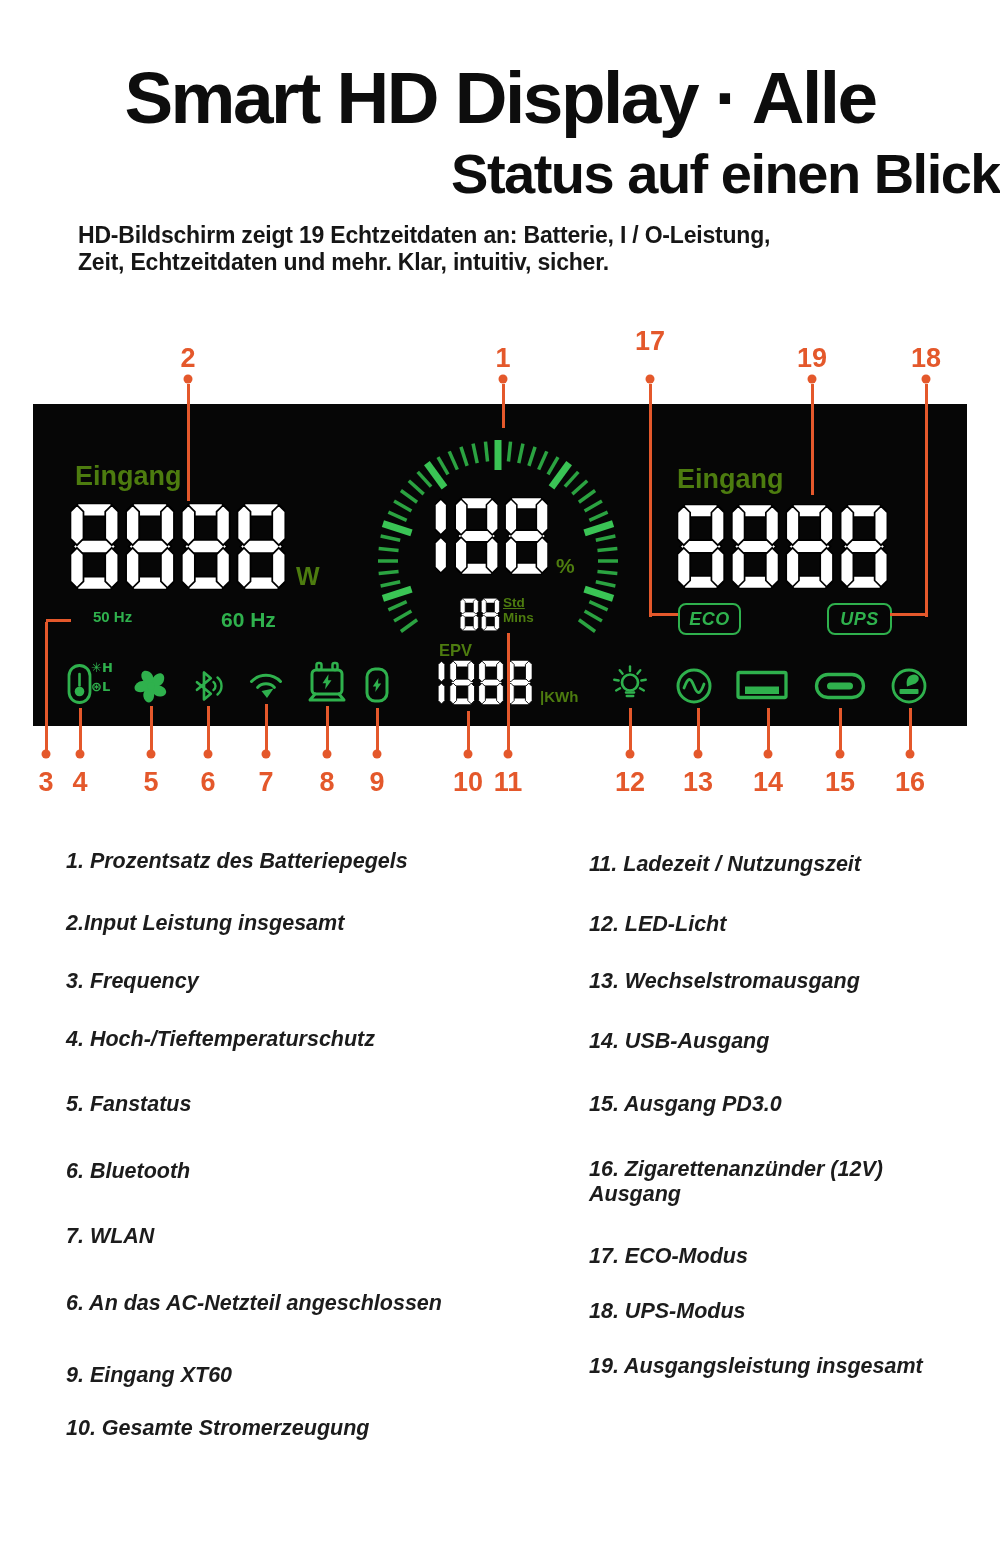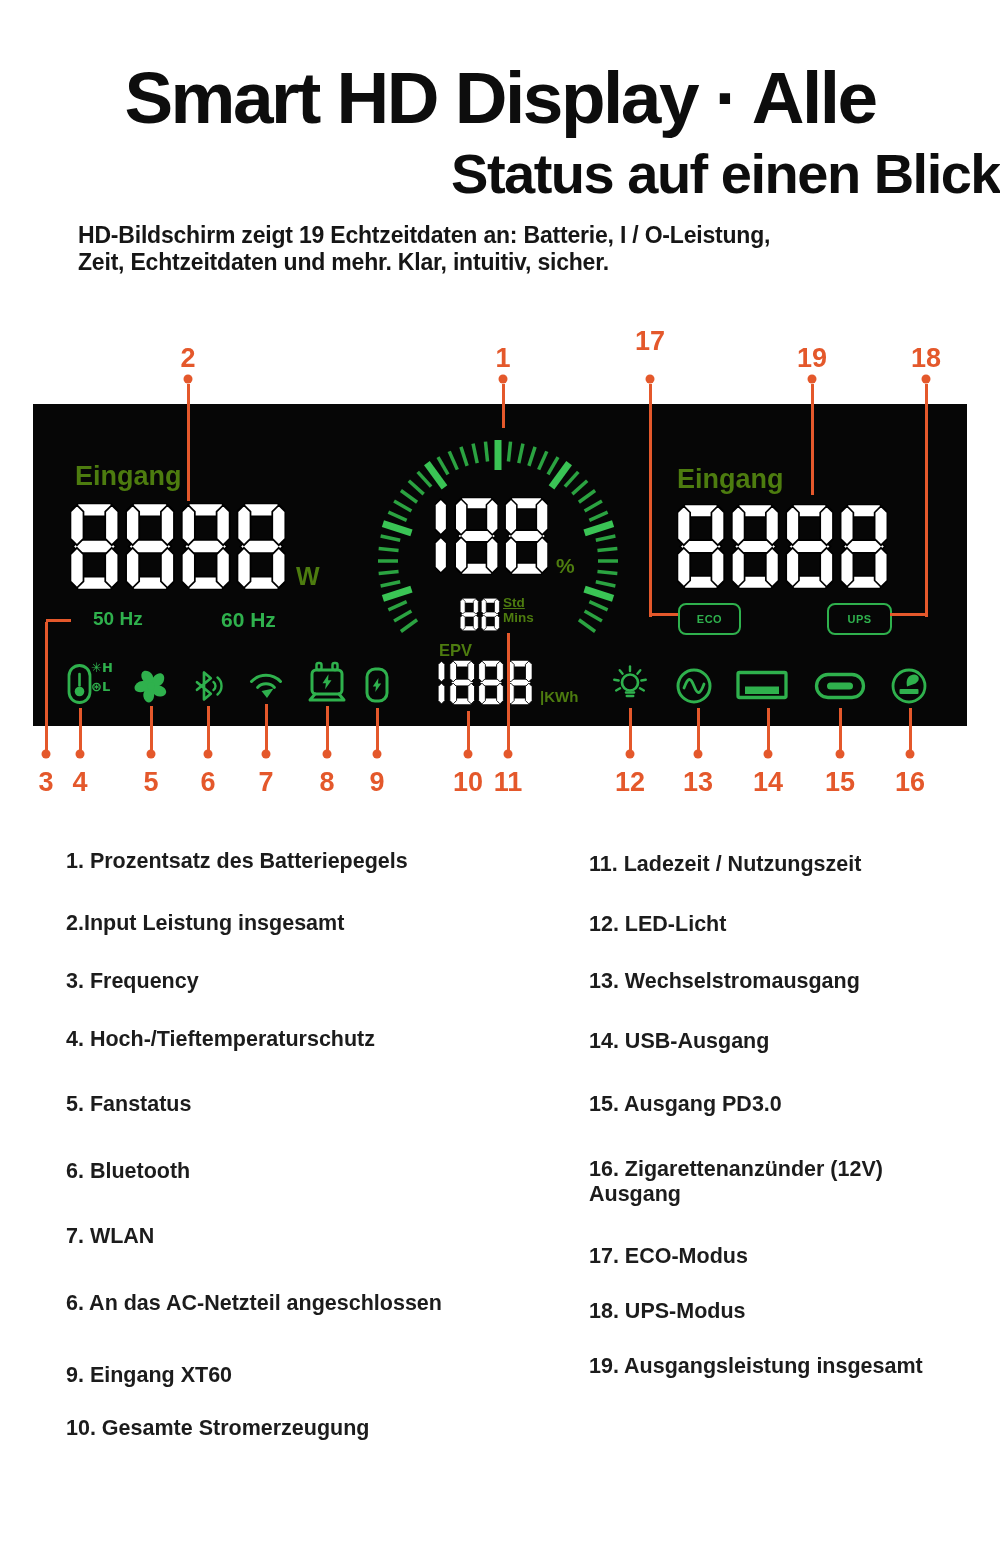--- a/index.html
+++ b/index.html
@@ -13,27 +13,27 @@
     letter-spacing:-2.5px;color:#0d0d0d;white-space:nowrap;}
   .title2{left:0;right:0;top:141px;text-align:right;font-size:56px;font-weight:bold;
     letter-spacing:-1.5px;color:#0d0d0d;white-space:nowrap;}
   .subtitle{left:78px;top:222px;font-size:23px;font-weight:bold;color:#161616;
     line-height:27px;letter-spacing:-0.2px;white-space:nowrap;}
   
   .panel{left:33px;top:404px;width:934px;height:322px;background:#060606;}
   .panel .wlabel{color:#4d7c0f;font-weight:bold;white-space:nowrap;}
   .panel .glabel{color:#2FB14D;font-weight:bold;white-space:nowrap;}
   .badge{border:2.5px solid #2FB14D;border-radius:8px;color:#2FB14D;font-weight:bold;
-    font-size:11px;display:flex;align-items:center;justify-content:center;letter-spacing:0.5px;}
+    font-size:18px;display:flex;align-items:center;justify-content:center;letter-spacing:0.5px;font-style:italic;}
   
   .co-num{font-size:27px;font-weight:bold;color:#E4582B;transform:translateX(-50%);white-space:nowrap;}
   .co-line{background:#E4582B;}
   .co-dot{width:9px;height:9px;border-radius:50%;background:#E4582B;transform:translate(-50%,-50%);}
   
-  .legend-item{font-size:21.5px;font-weight:bold;color:#1c1c1c;line-height:25px;}
+  .legend-item{font-size:21.5px;font-weight:bold;color:#1c1c1c;line-height:25px;font-style:italic;}
 </style>
 </head>
 <body>
 
 <div class="abs title1">Smart HD Display · Alle</div>
 <div class="abs title2">Status auf einen Blick</div>
 <div class="abs subtitle" style="top:222px;">HD-Bildschirm zeigt 19 Echtzeitdaten an: Batterie, I / O-Leistung,</div>
 <div class="abs subtitle" style="top:249px;">Zeit, Echtzeitdaten und mehr. Klar, intuitiv, sicher.</div>
 
 <div class="abs panel">
@@ -63,21 +63,21 @@
         <polygon points="176,51.5 183.5,59 183.5,90 176,97.5 168.5,90 168.5,59" fill="#FFFFFF" stroke="#000" stroke-width="2"></polygon>
         <polygon points="194,8 201.5,0.5 238.5,0.5 246,8 238.5,15.5 201.5,15.5" fill="#FFFFFF" stroke="#000" stroke-width="2"></polygon>
         <polygon points="195.5,50 203,42.5 237,42.5 244.5,50 237,57.5 203,57.5" fill="#FFFFFF" stroke="#000" stroke-width="2"></polygon>
         <polygon points="194,92 201.5,84.5 238.5,84.5 246,92 238.5,99.5 201.5,99.5" fill="#FFFFFF" stroke="#000" stroke-width="2"></polygon>
         <polygon points="200,2.5 207.5,10 207.5,41 200,48.5 192.5,41 192.5,10" fill="#FFFFFF" stroke="#000" stroke-width="2"></polygon>
         <polygon points="240,2.5 247.5,10 247.5,41 240,48.5 232.5,41 232.5,10" fill="#FFFFFF" stroke="#000" stroke-width="2"></polygon>
         <polygon points="200,51.5 207.5,59 207.5,90 200,97.5 192.5,90 192.5,59" fill="#FFFFFF" stroke="#000" stroke-width="2"></polygon>
         <polygon points="240,51.5 247.5,59 247.5,90 240,97.5 232.5,90 232.5,59" fill="#FFFFFF" stroke="#000" stroke-width="2"></polygon>
       </svg></div>
   <span class="abs wlabel" style="left:263px;top:158px;font-size:25px;">W</span>
-  <span class="abs glabel" style="left:60px;top:204px;font-size:19px;">50 Hz</span>
+  <span class="abs glabel" style="left:60px;top:204px;font-size:15px;">50 Hz</span>
   <span class="abs glabel" style="left:188px;top:204px;font-size:21px;">60 Hz</span>
 
   <span class="abs glabel" style="left:58px;top:256px;font-size:13px;font-family:'DejaVu Sans',sans-serif;">✳H</span>
   <span class="abs glabel" style="left:58px;top:275px;font-size:13px;font-family:'DejaVu Sans',sans-serif;">⊛L</span>
 
   <div class="abs" style="left:335px;top:22px;" id="gauge"><svg width="260" height="260" viewBox="0 0 260 260">
         <line x1="32.9179606750063" y1="205.53423027509677" x2="49.09830056250526" y2="193.7785252292473" stroke="#2BA341" stroke-width="3.5"></line>
         <line x1="26.07695154586736" y1="194.99999999999997" x2="43.39745962155612" y2="184.99999999999997" stroke="#2BA341" stroke-width="3.5"></line>
         <line x1="20.374545082887877" y1="183.808397169096" x2="38.645454235739905" y2="175.67366430758" stroke="#2BA341" stroke-width="3.5"></line>
         <line x1="14.92216152828641" y1="172.39105631936863" x2="43.45385701714102" y2="163.1205464881202" stroke="#3AC455" stroke-width="7"></line>

